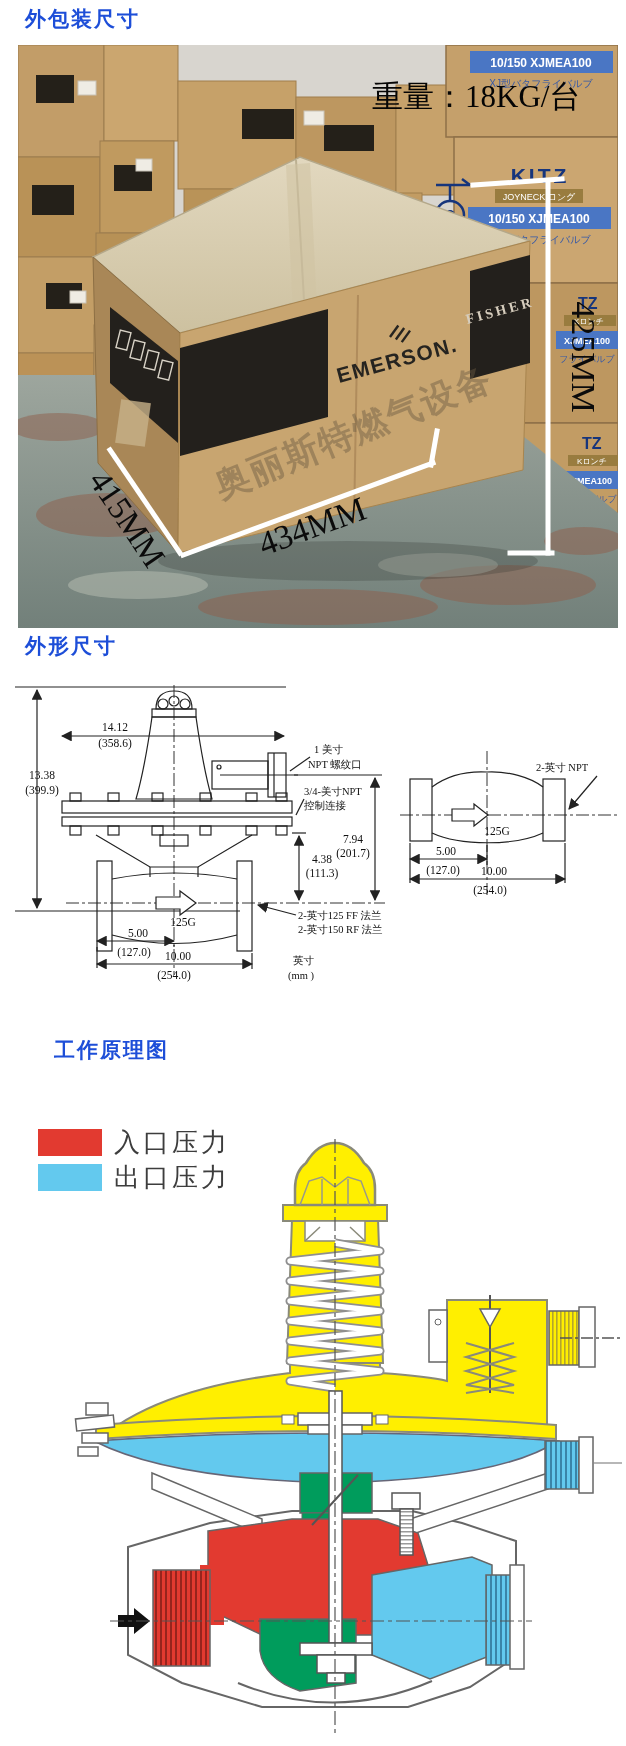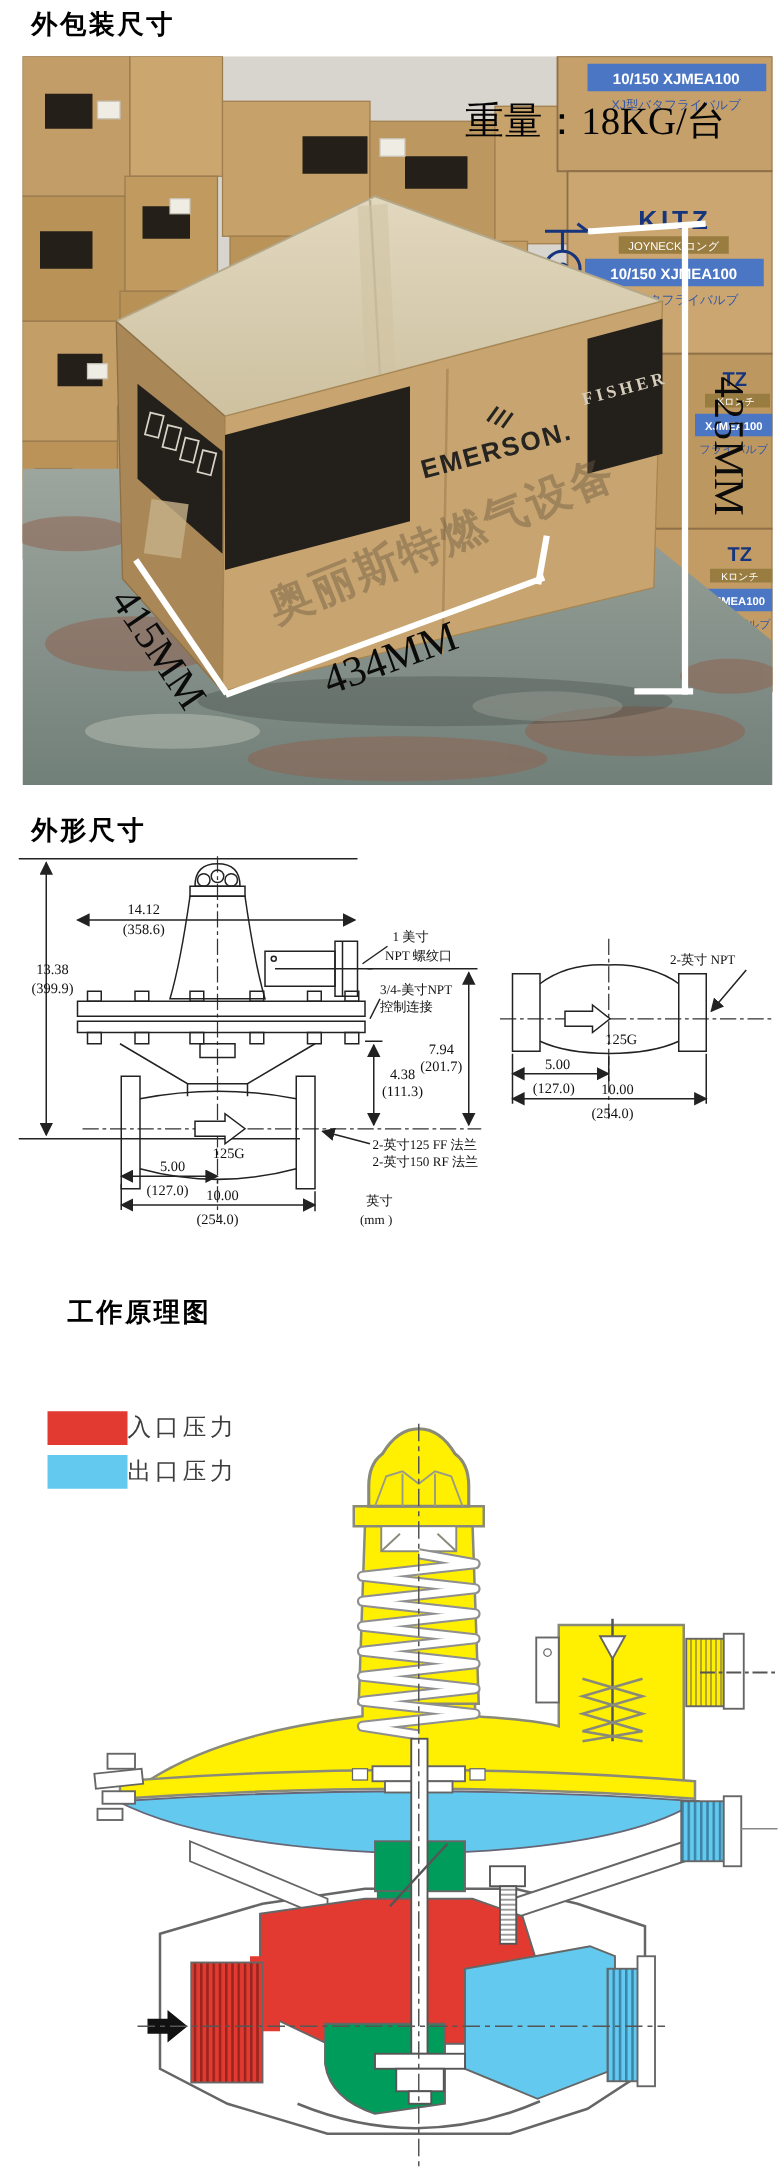--- a/index.html
+++ b/index.html
@@ -1,30 +1,30 @@
 <!DOCTYPE html>
 <html><head>
 <meta charset="utf-8">
 <style>
   html,body{margin:0;padding:0;background:#ffffff;}
   .page{position:relative;width:626px;height:1746px;background:#ffffff;overflow:hidden;
         font-family:"Liberation Sans","DejaVu Sans",sans-serif;}
   .sec-title{position:absolute;left:25px;font-family:Liberation Serif, serif;
-             font-weight:bold;font-size:21px;color:#000000;letter-spacing:2px;}
+             font-weight:bold;font-size:21px;color:#1d4ed8;letter-spacing:2px;}
   #title-packaging{top:5px;}
-  #title-dimensions{top:650px;}
+  #title-dimensions{top:632px;}
   #title-principle{top:1036px;margin-left:29px;}
   .photo-svg{position:absolute;left:18px;top:45px;}
   .draw-svg{position:absolute;left:0;top:683px;}
   .prin-svg{position:absolute;left:0;top:1095px;}
   .legend{position:absolute;left:38px;top:1128px;width:230px;}
   .legend-row{display:flex;align-items:center;margin-bottom:7px;height:28px;}
   .legend-sw{width:64px;height:27px;flex:0 0 64px;}
-  .legend-label{margin-left:0;font-family:"Liberation Serif","DejaVu Serif",serif;
-                font-size:19px;color:#3d3d3d;letter-spacing:3px;white-space:nowrap;}
+  .legend-label{margin-left:12px;font-family:"Liberation Serif","DejaVu Serif",serif;
+                font-size:26px;color:#3d3d3d;letter-spacing:3px;white-space:nowrap;}
   
   .dtx{font-family:"Liberation Serif","DejaVu Serif",serif;font-size:11.5px;fill:#111;}
   .dtx-c{font-family:"Liberation Serif","DejaVu Serif",serif;font-size:10.5px;fill:#111;}
   .mmlab{font-family:"Liberation Serif","DejaVu Serif",serif;fill:#0b0b0b;}
   .wt{font-family:"Liberation Serif","DejaVu Serif",serif;font-size:31px;fill:#050505;}
   .ln{stroke:#222;stroke-width:1.2;fill:none;}
   .cl{stroke:#333;stroke-width:1;fill:none;stroke-dasharray:13 3 3 3;}
   .wline{stroke:#ffffff;stroke-width:5;fill:none;stroke-linecap:square;}
 </style>
 </head>

